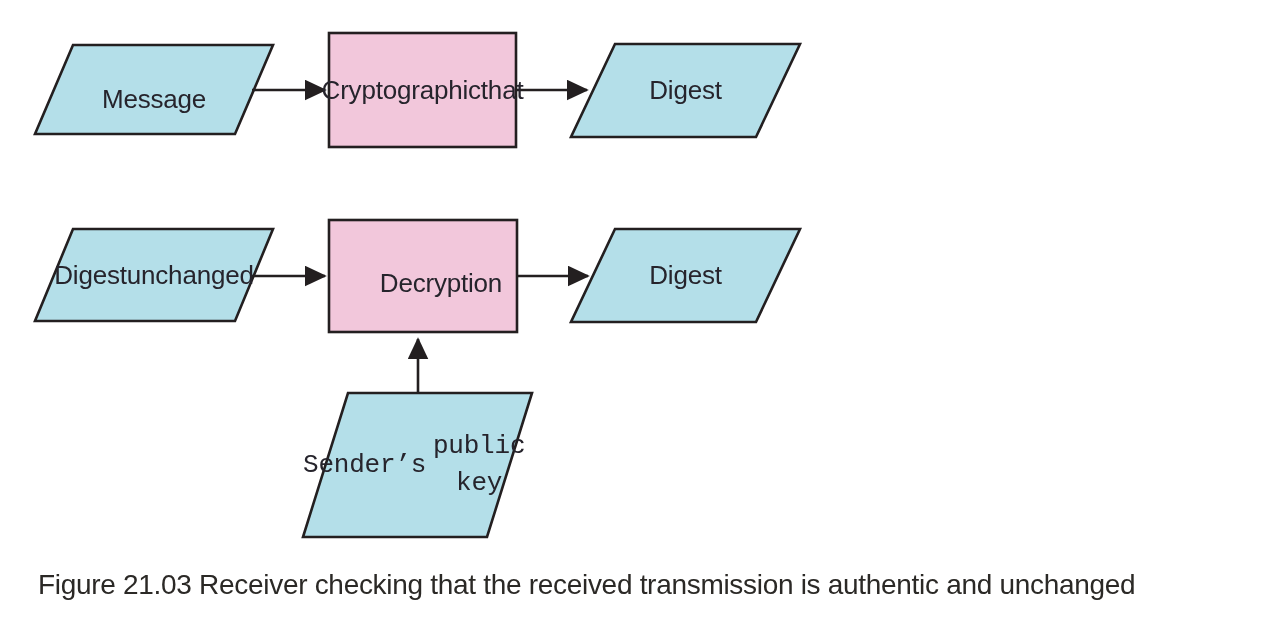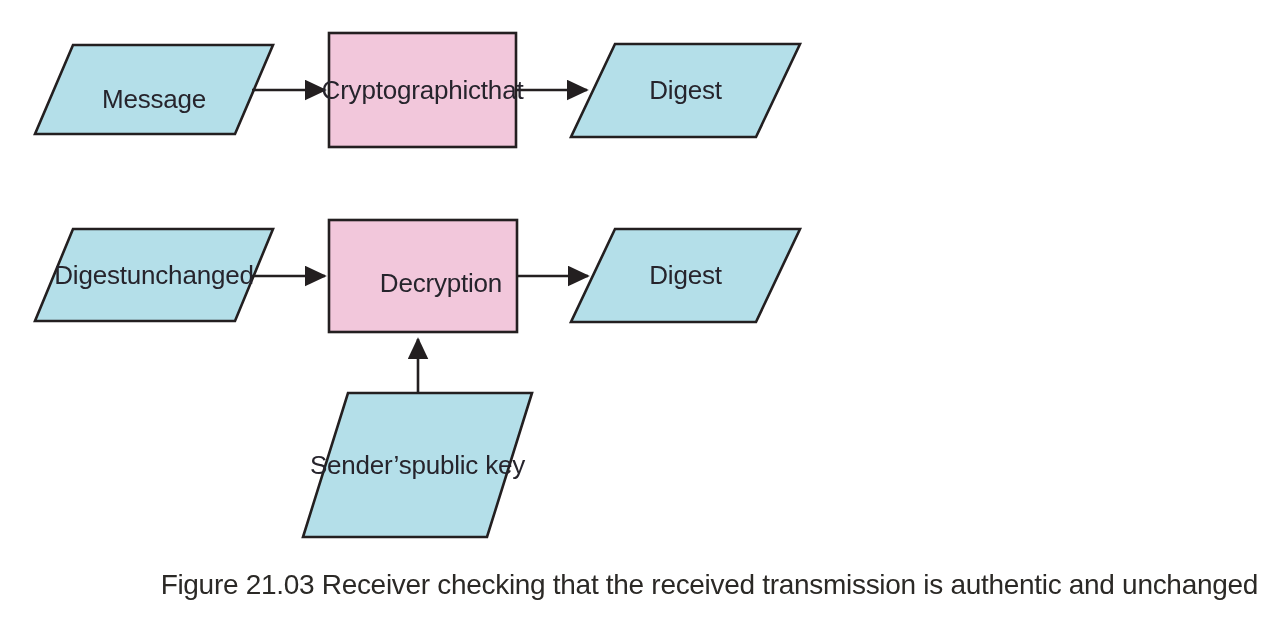--- a/index.html
+++ b/index.html
@@ -24,21 +24,21 @@
   .arrowhead-fill{fill:var(--stroke);}
   .label{
     position:absolute;display:flex;
     align-items:center;justify-content:center;text-align:center;
     color:var(--text);font-size:26px;line-height:37px;
     letter-spacing:-0.2px;pointer-events:none;border-radius:8px;
   }
   .caption{
     position:absolute;left:38px;top:565px;width:1220px;
     color:var(--caption-text);font-size:28px;line-height:40px;
-    letter-spacing:-0.3px;white-space:nowrap;text-align:right;
+    letter-spacing:-0.3px;white-space:nowrap;
   }
 </style>
 </head>
 <body>
 
 <div class="canvas">
 
   <svg class="diagram" width="1277" height="634" viewBox="0 0 1277 634">
     <defs>
       <marker id="arrowhead" markerWidth="9.5" markerHeight="8.5" refX="7.8" refY="4" orient="auto" markerUnits="strokeWidth">
@@ -82,20 +82,20 @@
   </div>
 
   <div class="label" style="left:329px;top:227px;width:212px;height:112px;margin-left:6px;">
     <span>Decryption</span>
   </div>
 
   <div class="label" style="left:571px;top:229px;width:229px;height:93px;">
     <span>Digest</span>
   </div>
 
-  <div class="label" style="left:303px;top:393px;width:229px;height:144px;">
+  <div class="label" style="left:303px;top:393px;width:229px;height:144px;font-family:Liberation Mono, monospace;">
     <span>Sender’s</span>
     <span>public key</span>
   </div>
 
   <div class="caption">Figure 21.03 Receiver checking that the received transmission is authentic and unchanged</div>
 
 </div>
 
 </body></html>

